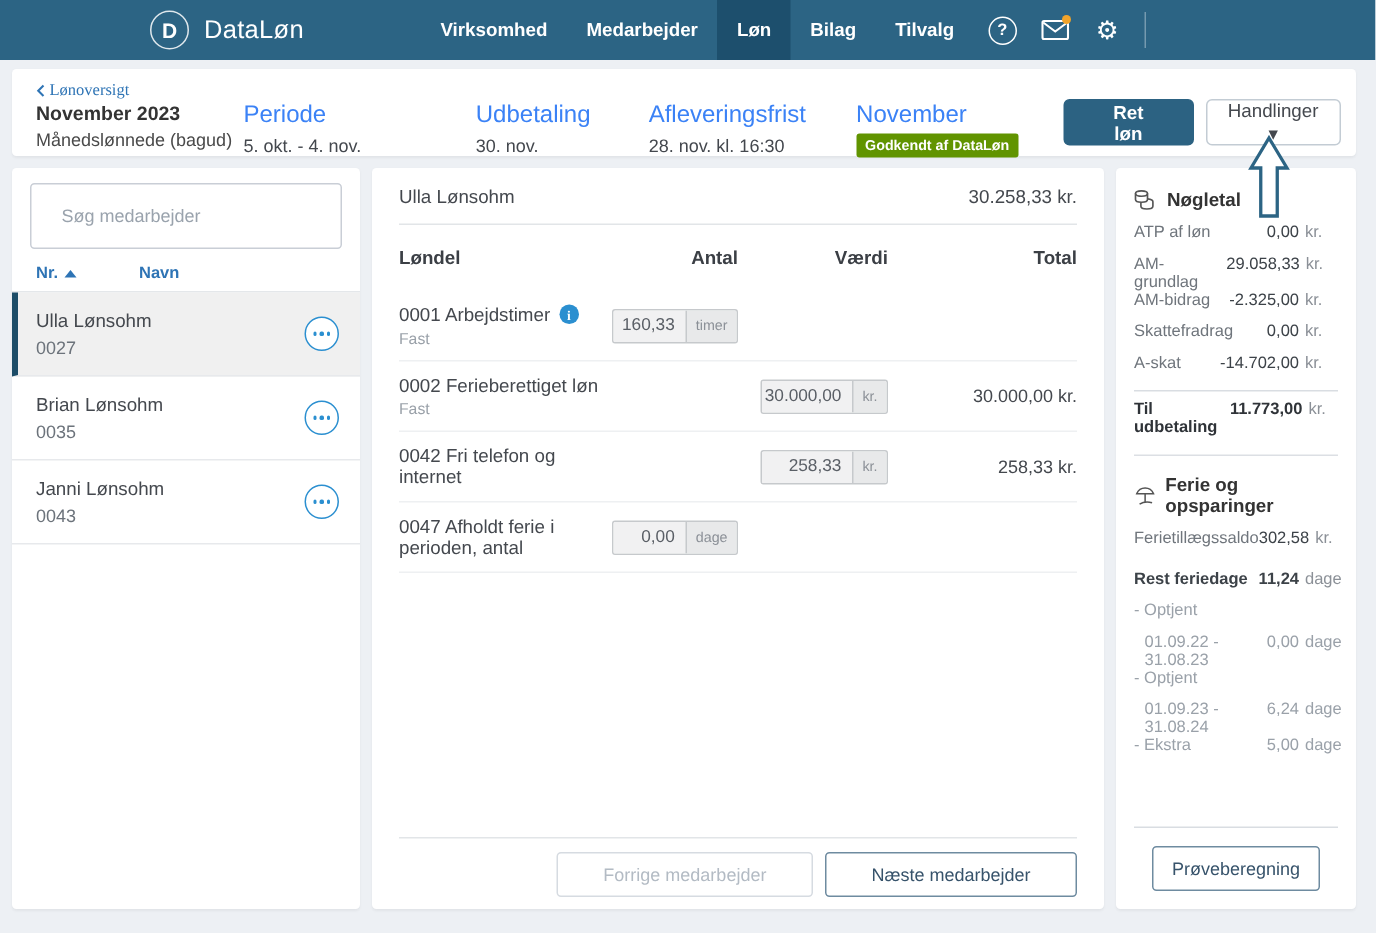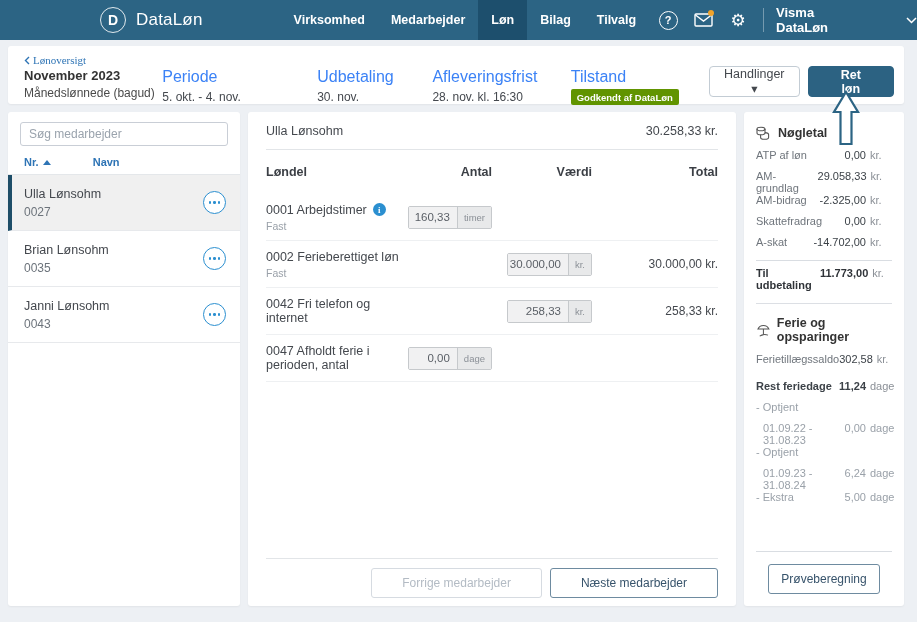--- a/index.html
+++ b/index.html
@@ -74,22 +74,22 @@
   }
 
   
   .content { margin:8px 13px 0 8px; display:flex; gap:8px; height:494px; }
   .card { background:#fff; border-radius:3px; box-shadow:0 1px 2px rgba(0,0,0,.05); }
 
   
   .sidebar { width:232px; display:flex; flex-direction:column; }
   .search-wrap { padding:10px 12px 8px 12px; }
   .search-input {
-    width:100%; height:24px; border:1px solid #c9ced6; border-radius:3px;
-    font-size:12px; padding:0 8px; font-family:inherit; color:#be185d;
+    width:100%; height:44px; border:1px solid #c9ced6; border-radius:3px;
+    font-size:12px; padding:0 20px; font-family:inherit; color:#be185d;
   }
   .search-input::placeholder { color:#9aa3ad; }
   .list-header {
     display:flex; padding:2px 16px 6px 16px; font-size:11px; font-weight:bold;
     color:#2e74b5; border-bottom:1px solid #e4e7ea;
   }
   .list-header .nr { display:flex; align-items:center; gap:4px; cursor:pointer; }
   .sort-caret { width:0; height:0; border-left:4px solid transparent; border-right:4px solid transparent; border-bottom:5px solid #2e74b5; }
   .list-header .navn { margin-left:42px; cursor:pointer; }
   .emp-item {
@@ -190,28 +190,20 @@
           <rect x="1" y="1" width="17" height="12" rx="1" fill="none" stroke="#fff" stroke-width="1.4"></rect>
           <polyline points="1.5,2 9.5,8 17.5,2" fill="none" stroke="#fff" stroke-width="1.4"></polyline>
         </svg>
       <span class="mail-dot"></span>
     </div>
     <div class="icon-btn">
         <span class="gear-glyph">⚙</span>
       </div>
   </div>
   <div class="topbar-divider"></div>
-  <div class="account">
-    <span>Visma DataLøn</span>
-    <span class="account-chevron">
-      <svg width="11" height="7" viewBox="0 0 11 7">
-          <polyline points="1,1 5.5,5.5 10,1" fill="none" stroke="#fff" stroke-width="1.5"></polyline>
-        </svg>
-    </span>
-  </div>
 </div>
 
 <div class="header-card card">
   <div class="hdr-left">
     <div class="breadcrumb">
       <svg width="6" height="9" viewBox="0 0 6 9">
           <polyline points="5,1 1.5,4.5 5,8" fill="none" stroke="#2e74b5" stroke-width="1.4"></polyline>
         </svg>
       <span>Lønoversigt</span>
     </div>
@@ -224,26 +216,26 @@
   </div>
   <div class="hdr-col col-udbetaling">
     <div class="hdr-col-label">Udbetaling</div>
     <div class="hdr-col-value">30. nov.</div>
   </div>
   <div class="hdr-col col-frist">
     <div class="hdr-col-label">Afleveringsfrist</div>
     <div class="hdr-col-value">28. nov. kl. 16:30</div>
   </div>
   <div class="hdr-col col-tilstand">
-    <div class="hdr-col-label">Tilstand</div>
+    <div class="hdr-col-label">November</div>
     <div class="badge-green">Godkendt af DataLøn</div>
   </div>
   <div class="hdr-buttons">
+    <button class="btn btn-dark">Ret løn</button>
     <button class="btn btn-outline-light"><span>Handlinger</span> <span>▾</span></button>
-    <button class="btn btn-dark">Ret løn</button>
   </div>
 </div>
 
 <div class="content">
 
   <div class="sidebar card">
     <div class="search-wrap">
       <input class="search-input" type="text" placeholder="Søg medarbejder" style="">
     </div>
     <div class="list-header">

